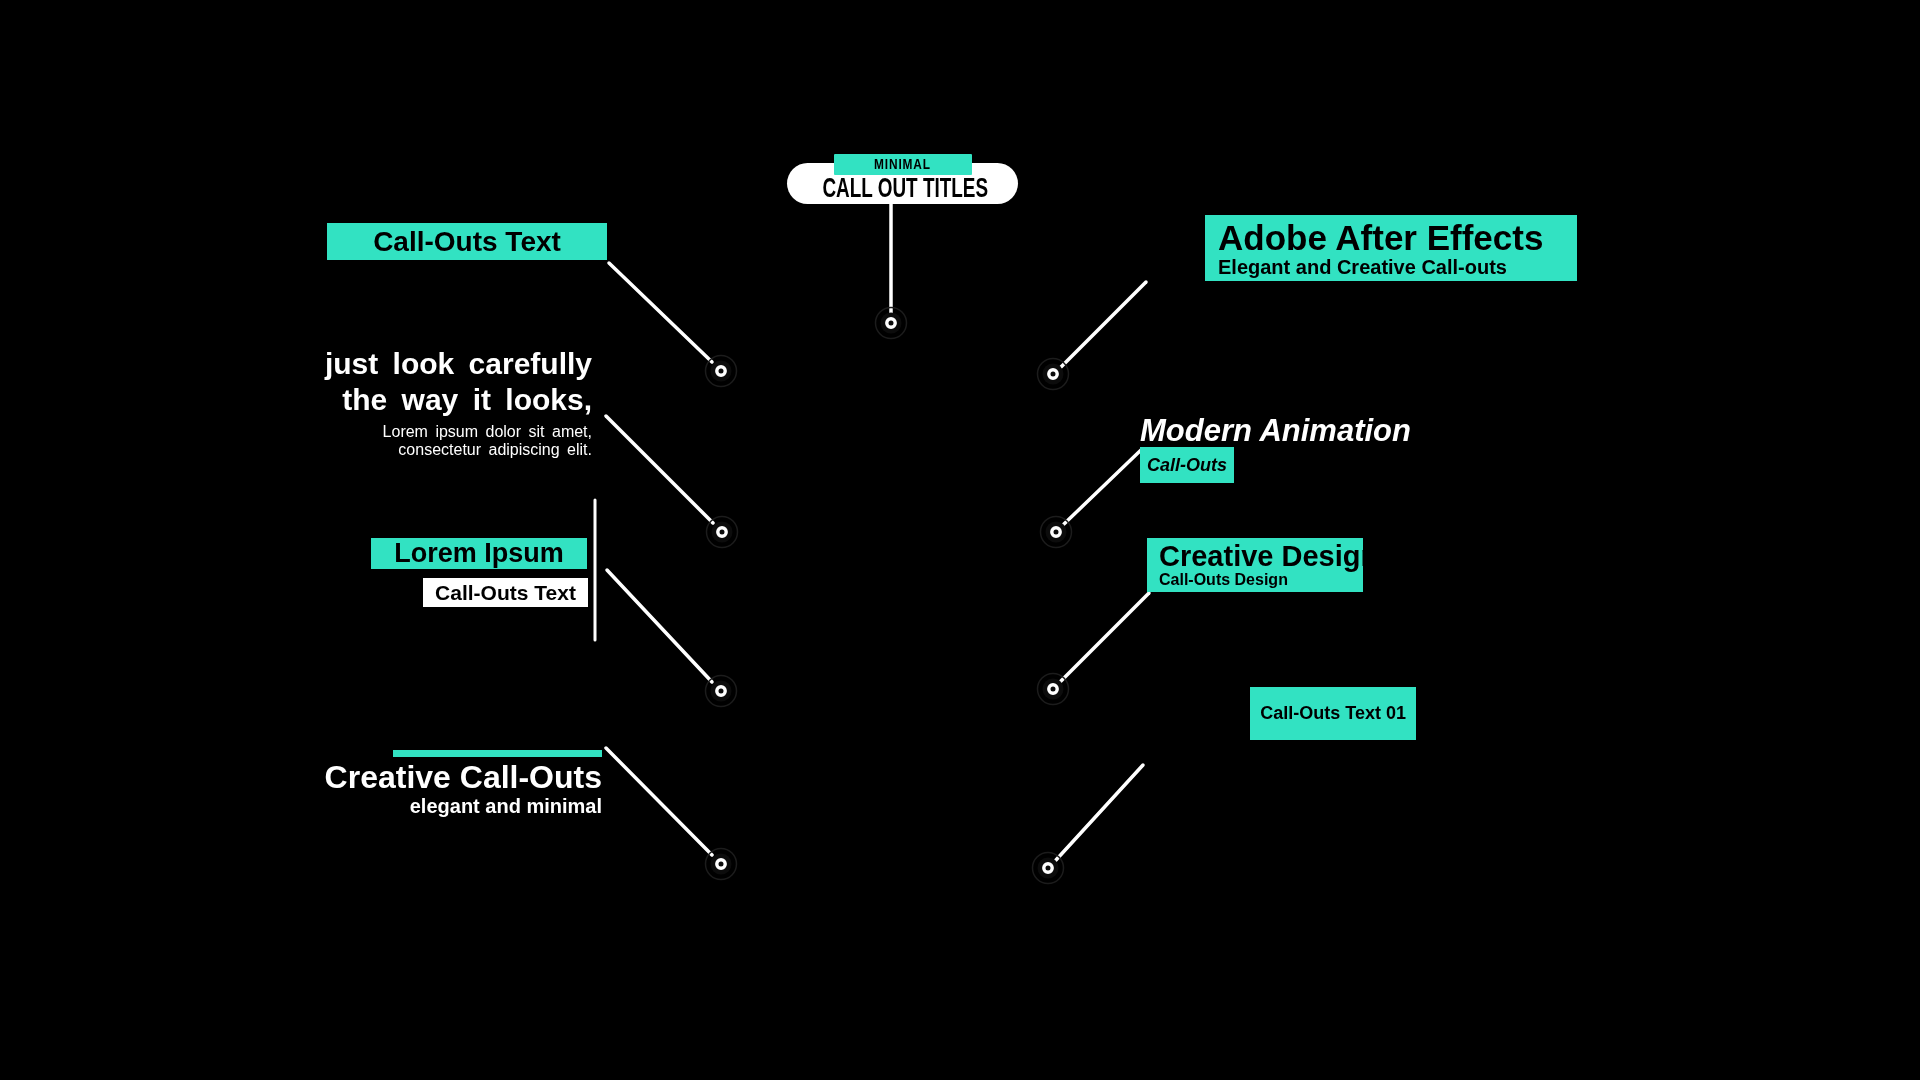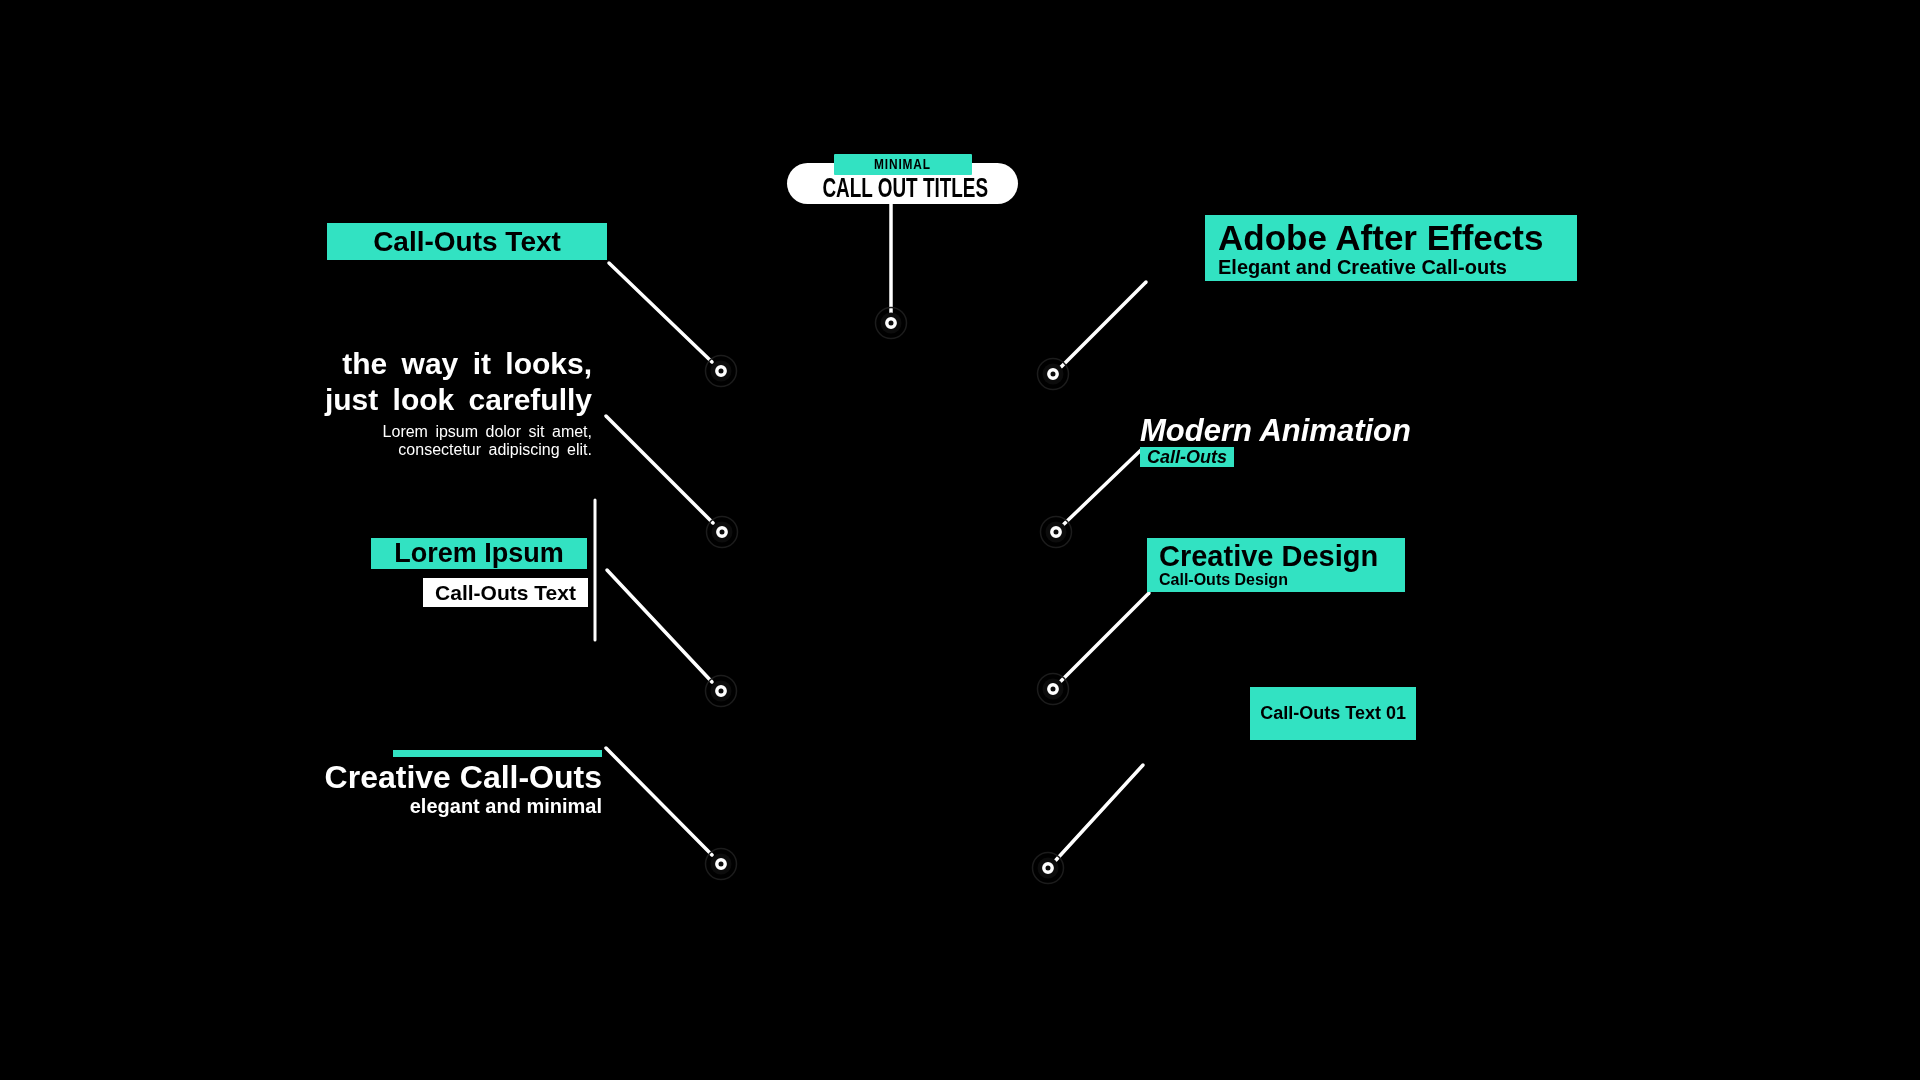--- a/index.html
+++ b/index.html
@@ -48,23 +48,23 @@
   
   .co-adobe { position:absolute; left:1205px; top:215px; width:372px; height:66px;
          background:var(--accent); color:#000; box-sizing:border-box; padding:3px 0 0 13px; }
   .co-adobe .t { font-weight:700; font-size:35px; line-height:39px; white-space:nowrap; }
   .co-adobe .s { font-weight:700; font-size:20px; line-height:21px; white-space:nowrap; }
 
   .co-modern { position:absolute; left:1140px; top:416px;font-style:italic; }
   .co-modern .t { color:#fff; font-weight:700; font-size:31px; line-height:30px; white-space:nowrap; }
   .co-modern .b { display:inline-block; background:var(--accent); color:#000;
          font-weight:700; font-size:18px; line-height:20px; height:20px;
-         padding:0 7px; margin-top:1px; }
+         padding:8px 7px; margin-top:1px; }
 
-  .co-design { position:absolute; left:1147px; top:538px; width:258px; height:54px;
+  .co-design { position:absolute; left:1147px; top:538px; width:216px; height:54px;
          background:var(--accent); color:#000; box-sizing:border-box; padding:3px 0 0 12px; }
   .co-design .t { font-weight:700; font-size:29px; line-height:30px; white-space:nowrap; }
   .co-design .s { font-weight:700; font-size:16px; line-height:18px; white-space:nowrap; }
 
   .co-num { position:absolute; left:1141px; top:687px; width:276px; height:75px; }
   .co-num .b { position:absolute; right:1px; top:0; background:var(--accent); color:#000;
          font-weight:700; font-size:18px; line-height:21px; height:21px;
          padding:16px 10px; white-space:nowrap; }
   .co-num .box { position:absolute; left:0; top:25px; width:275px; height:50px;
          box-sizing:border-box; border:4px solid #fff; color:#fff; font-weight:700;
@@ -111,22 +111,22 @@
       <span class="hdr-tag-inner">MINIMAL</span>
     </div>
     <div class="hdr-title">
       <span class="cond">CALL OUT TITLES</span>
     </div>
   </div>
 
   <div class="co-simple">Call-Outs Text</div>
 
   <div class="co-quote">
+    <div class="big">just look carefully</div>
     <div class="big">the way it looks,</div>
-    <div class="big">just look carefully</div>
     <div class="small first">Lorem ipsum dolor sit amet,</div>
     <div class="small">consectetur adipiscing elit.</div>
   </div>
 
   <div class="co-lorem-title">Lorem Ipsum</div>
   <div class="co-lorem-sub">Call-Outs Text</div>
 
   <div class="co-creative">
     <div class="bar"></div>
     <div class="t">Creative Call-Outs</div>

